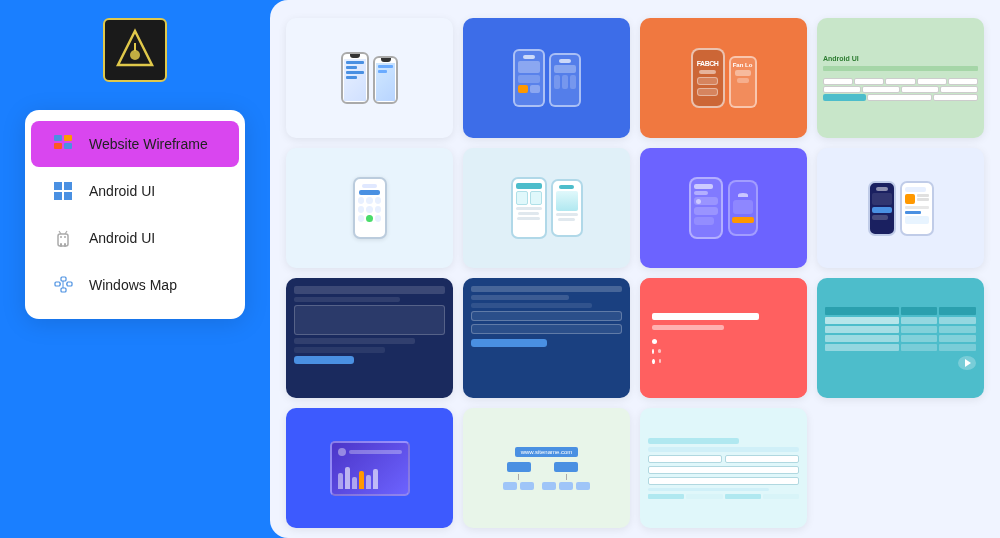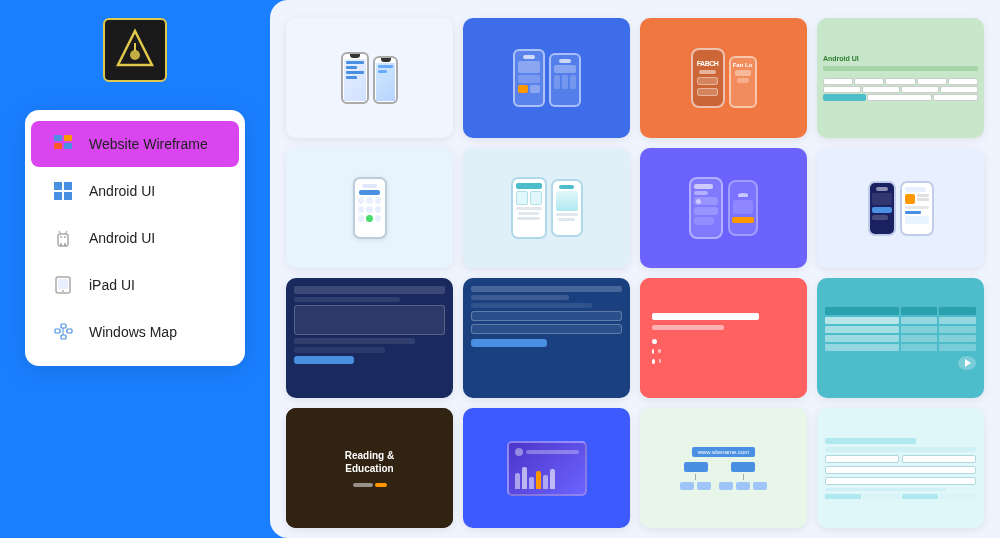--- a/index.html
+++ b/index.html
@@ -260,30 +260,20 @@
           <circle cx="13" cy="10" r="1" fill="#aaa"></circle>
           <line x1="9" y1="7" x2="7" y2="4" stroke="#aaa" stroke-width="1.2"></line>
           <line x1="13" y1="7" x2="15" y2="4" stroke="#aaa" stroke-width="1.2"></line>
           <rect x="8" y="16" width="2" height="4" rx="1" fill="#aaa"></rect>
           <rect x="12" y="16" width="2" height="4" rx="1" fill="#aaa"></rect>
         </svg>
       </div>
       <span class="menu-label">Android UI</span>
     </div>
 
-    <div class="menu-item">
-      <div class="menu-icon">
-        <svg width="22" height="22" viewBox="0 0 22 22">
-          <rect x="4" y="3" width="14" height="16" rx="2" fill="none" stroke="#aaa" stroke-width="1.5"></rect>
-          <circle cx="11" cy="17" r="1" fill="#aaa"></circle>
-          <rect x="6" y="5" width="10" height="10" rx="1" fill="#e8f0ff"></rect>
-        </svg>
-      </div>
-      <span class="menu-label">iPad UI</span>
-    </div>
 
 
     <div class="menu-item">
       <div class="menu-icon">
         <svg width="22" height="22" viewBox="0 0 22 22">
           <rect x="3" y="8" width="5" height="4" rx="1" fill="none" stroke="#4a90e2" stroke-width="1.2"></rect>
           <rect x="9" y="3" width="5" height="4" rx="1" fill="none" stroke="#4a90e2" stroke-width="1.2"></rect>
           <rect x="9" y="14" width="5" height="4" rx="1" fill="none" stroke="#4a90e2" stroke-width="1.2"></rect>
           <rect x="15" y="8" width="5" height="4" rx="1" fill="none" stroke="#4a90e2" stroke-width="1.2"></rect>
           <line x1="8" y1="10" x2="9" y2="10" stroke="#4a90e2" stroke-width="1"></line>
@@ -562,29 +552,20 @@
           </div>
           <div style="display:flex; justify-content:flex-end; margin-top:3px;">
             <div style="width:18px; height:14px; background:rgba(255,255,255,0.25); border-radius:50%; display:flex; align-items:center; justify-content:center;">
               <div style="width:0; height:0; border-top:4px solid transparent; border-bottom:4px solid transparent; border-left:6px solid white; margin-left:1px;"></div>
             </div>
           </div>
         </div>
       </div>
     </div>
 
-    <div class="thumb thumb-13">
-      <div class="edu-content">
-        <div class="edu-title">Reading &amp;<br>Education</div>
-        <div style="display:flex; gap:2px; margin-top:4px;">
-          <div style="width:20px; height:4px; background:rgba(255,255,255,0.5); border-radius:2px;"></div>
-          <div style="width:12px; height:4px; background:#ff9800; border-radius:2px;"></div>
-        </div>
-      </div>
-    </div>
 
     <div class="thumb thumb-14">
       <div class="thumb-inner">
         <div style="width:80px; height:55px; border:2px solid rgba(255,255,255,0.3); border-radius:5px; background:linear-gradient(135deg,#4c35c8,#6c63ff); padding:5px 6px; display:flex; flex-direction:column; gap:3px;">
           <div style="display:flex; gap:3px; align-items:center;">
             <div style="width:8px; height:8px; background:rgba(255,255,255,0.4); border-radius:50%;"></div>
             <div style="height:4px; flex:1; background:rgba(255,255,255,0.3); border-radius:2px;"></div>
           </div>
           <div style="display:flex; align-items:flex-end; gap:2px; margin-top:auto;">
             <div style="width:5px; height:16px; background:rgba(255,255,255,0.5); border-radius:2px 2px 0 0;"></div>

